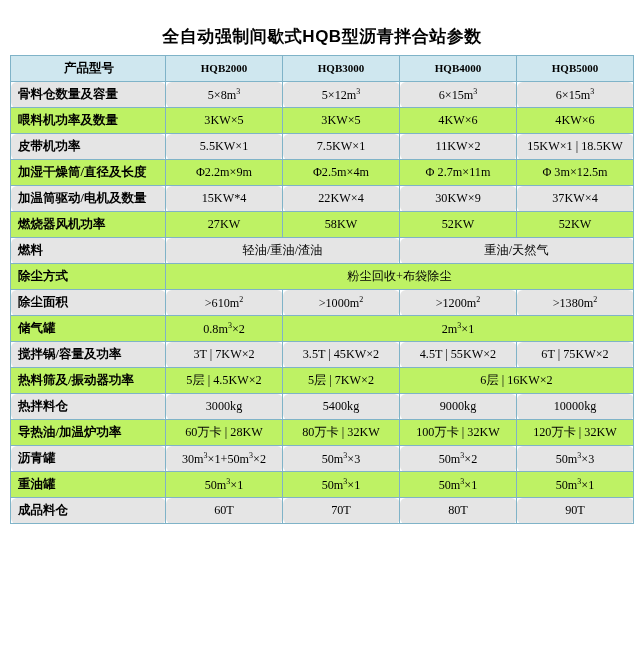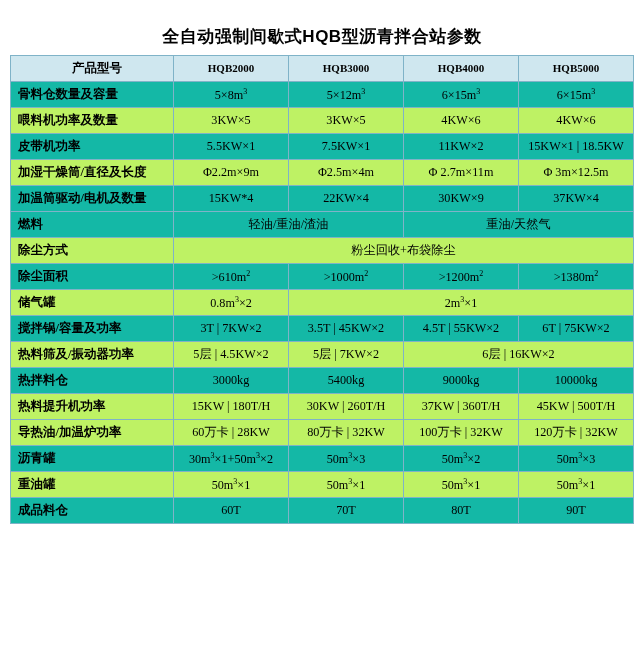--- a/index.html
+++ b/index.html
@@ -31,30 +31,30 @@
     text-align:center;
     vertical-align:middle;
     padding:0 2px;
     line-height:1.15;
   }
   th{
     font-weight:bold;
     font-size:11px;
   }
   .hdr td, .hdr th{background:#cfe7ef;}
-  .rowA td{background:#14b8a6;}
+  .rowA td{background:#e5e5e5;border-radius:6px;}
   .rowB td{background:#bef264;}
   .lbl{
     text-align:left;
     padding-left:7px;
     font-weight:bold;
     font-size:12.5px;
     width:148px;
   }
-  .hdr .lbl{text-align:center;padding-left:12px;}
+  .hdr .lbl{text-align:center;padding-left:4px;}
   sup{font-size:8px;vertical-align:super;}
 </style>
 </head>
 <body>
 
 <div id="title">全自动强制间歇式HQB型沥青拌合站参数</div>
 
 <table>
   <thead>
     <tr class="hdr">
@@ -94,20 +94,27 @@
         <td>Φ 2.7m×11m</td>
         <td>Φ 3m×12.5m</td>
       </tr>
       <tr class="rowA">
         <td class="lbl">加温筒驱动/电机及数量</td>
         <td>15KW*4</td>
         <td>22KW×4</td>
         <td>30KW×9</td>
         <td>37KW×4</td>
       </tr>
+      <tr class="rowB">
+        <td class="lbl">燃烧器风机功率</td>
+        <td>27KW</td>
+        <td>58KW</td>
+        <td>52KW</td>
+        <td>52KW</td>
+      </tr>
       <tr class="rowA">
         <td class="lbl">燃料</td>
         <td colspan="2">轻油/重油/渣油</td>
         <td colspan="2">重油/天然气</td>
       </tr>
       <tr class="rowB">
         <td class="lbl">除尘方式</td>
         <td colspan="4">粉尘回收+布袋除尘</td>
       </tr>
       <tr class="rowA">
@@ -136,27 +143,20 @@
         <td colspan="2">6层 | 16KW×2</td>
       </tr>
       <tr class="rowA">
         <td class="lbl">热拌料仓</td>
         <td>3000kg</td>
         <td>5400kg</td>
         <td>9000kg</td>
         <td>10000kg</td>
       </tr>
       <tr class="rowB">
-        <td class="lbl">热料提升机功率</td>
-        <td>15KW | 180T/H</td>
-        <td>30KW | 260T/H</td>
-        <td>37KW | 360T/H</td>
-        <td>45KW | 500T/H</td>
-      </tr>
-      <tr class="rowB">
         <td class="lbl">导热油/加温炉功率</td>
         <td>60万卡 | 28KW</td>
         <td>80万卡 | 32KW</td>
         <td>100万卡 | 32KW</td>
         <td>120万卡 | 32KW</td>
       </tr>
       <tr class="rowA">
         <td class="lbl">沥青罐</td>
         <td>30m<sup>3</sup>×1+50m<sup>3</sup>×2</td>
         <td>50m<sup>3</sup>×3</td>

